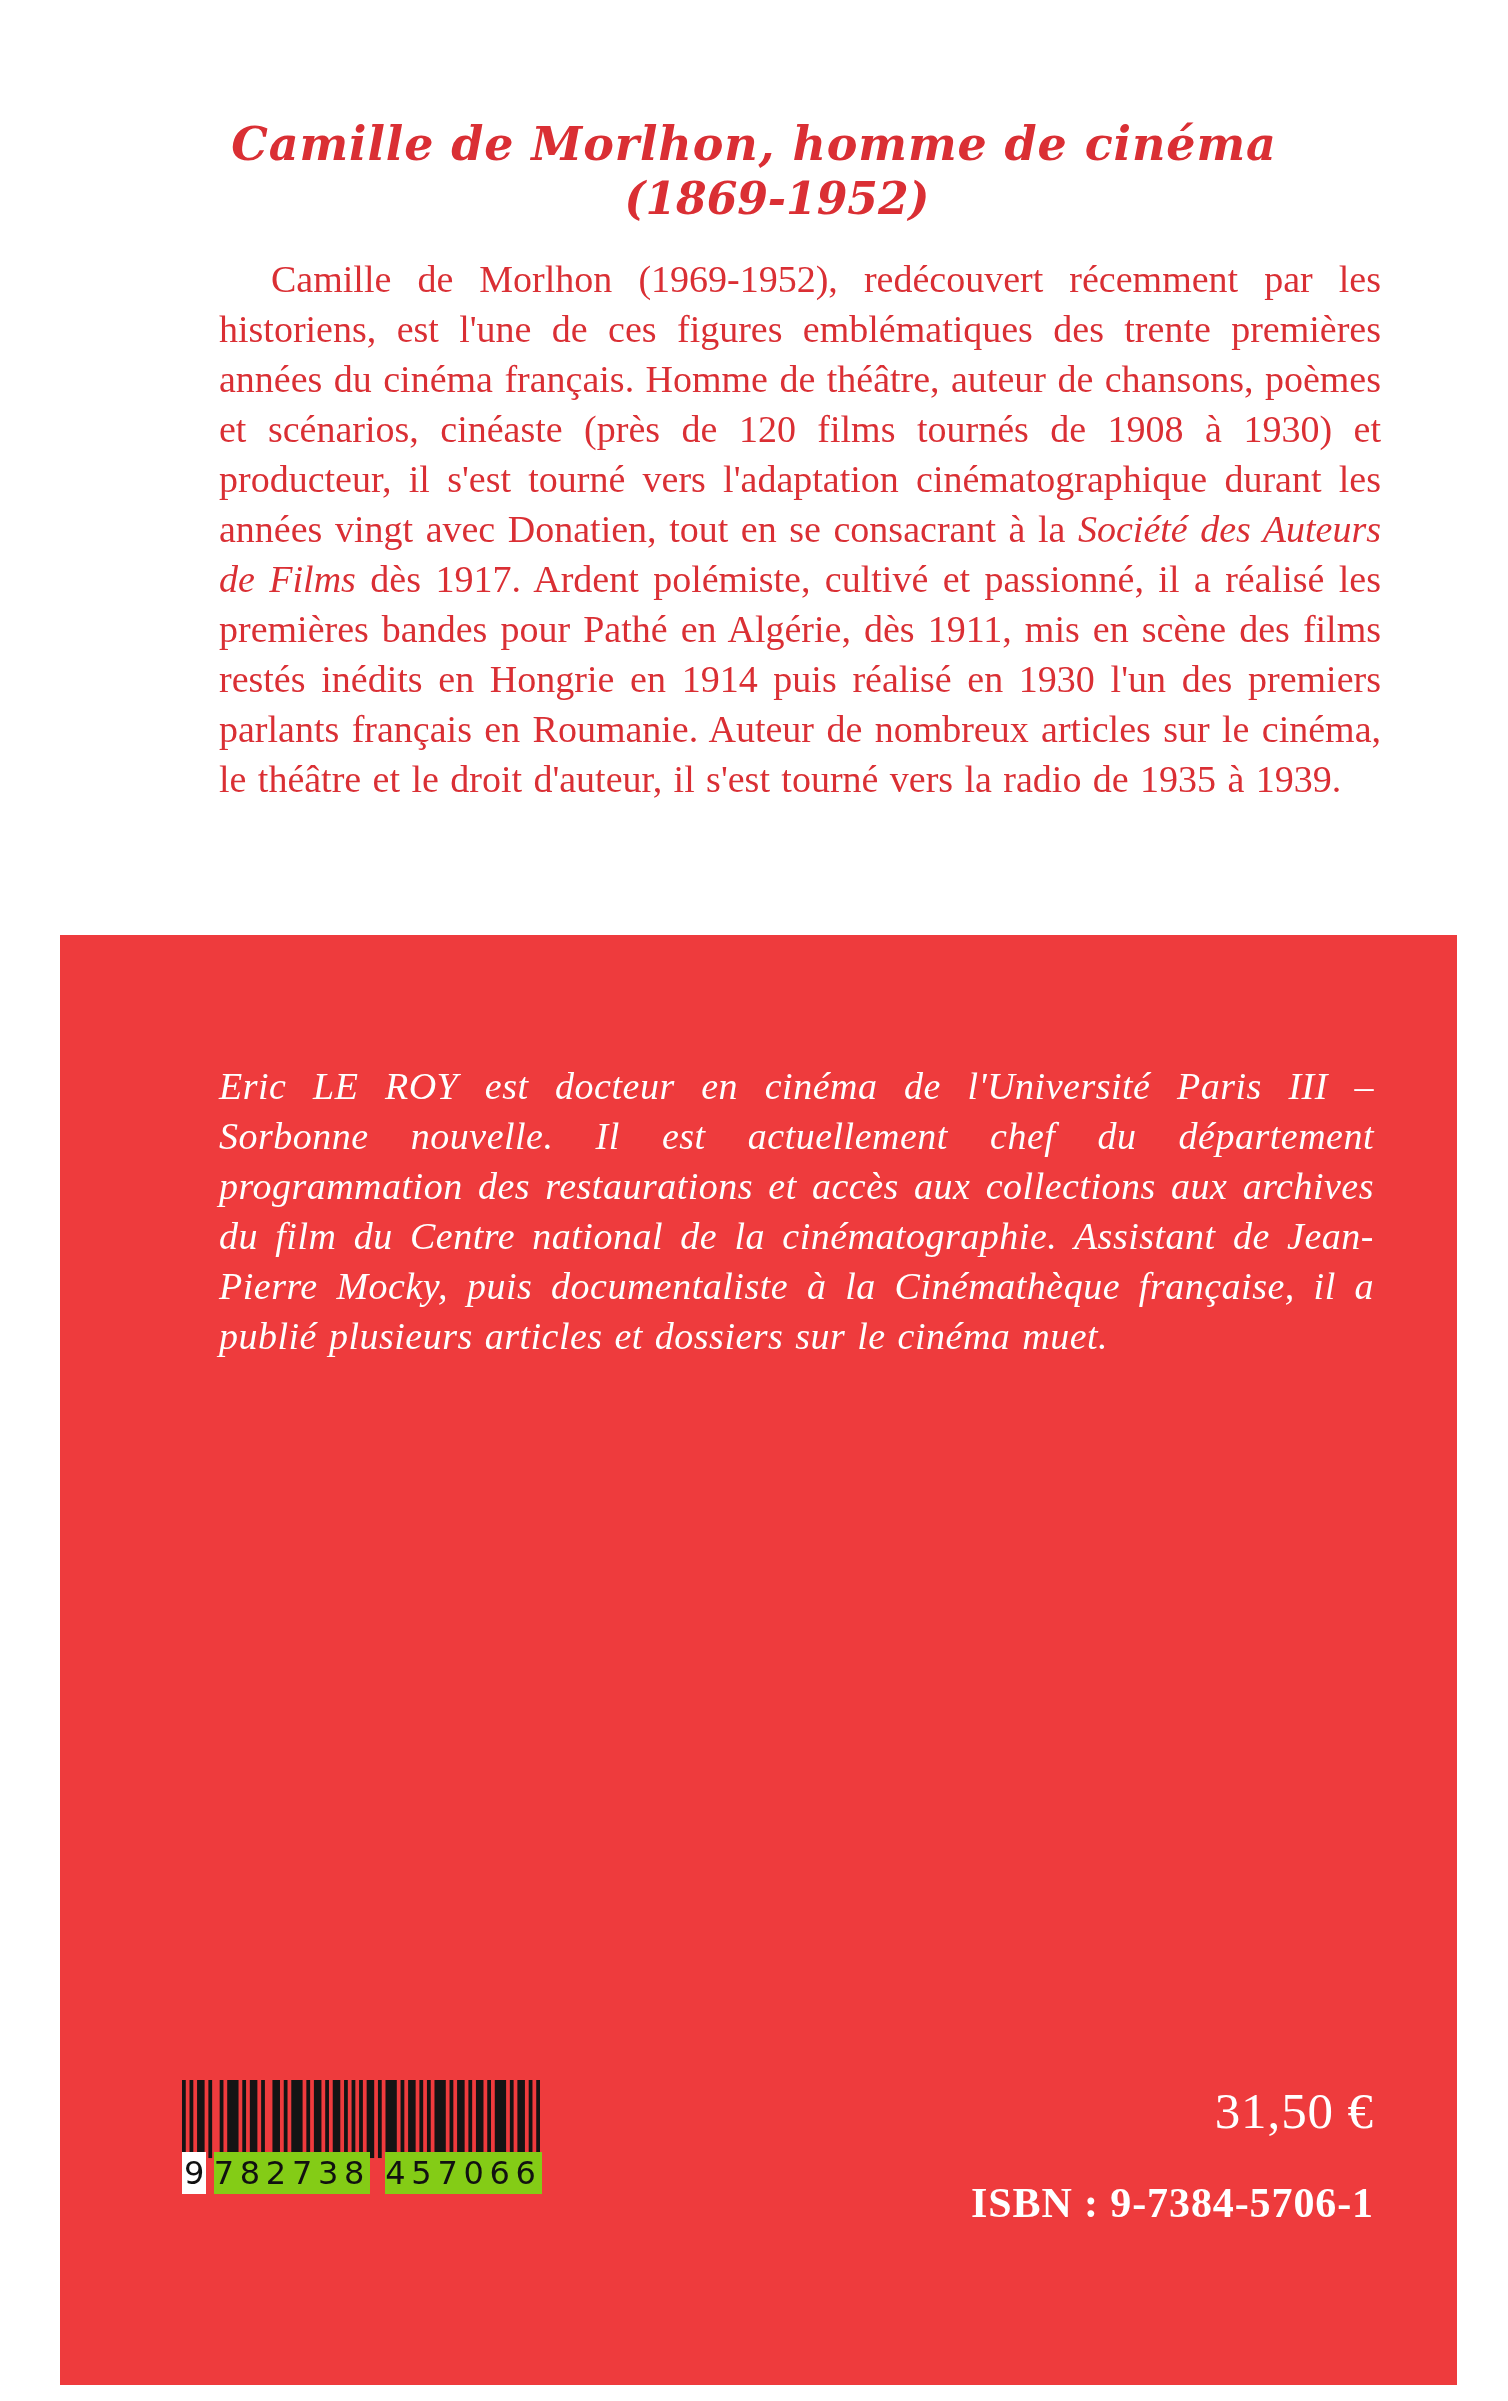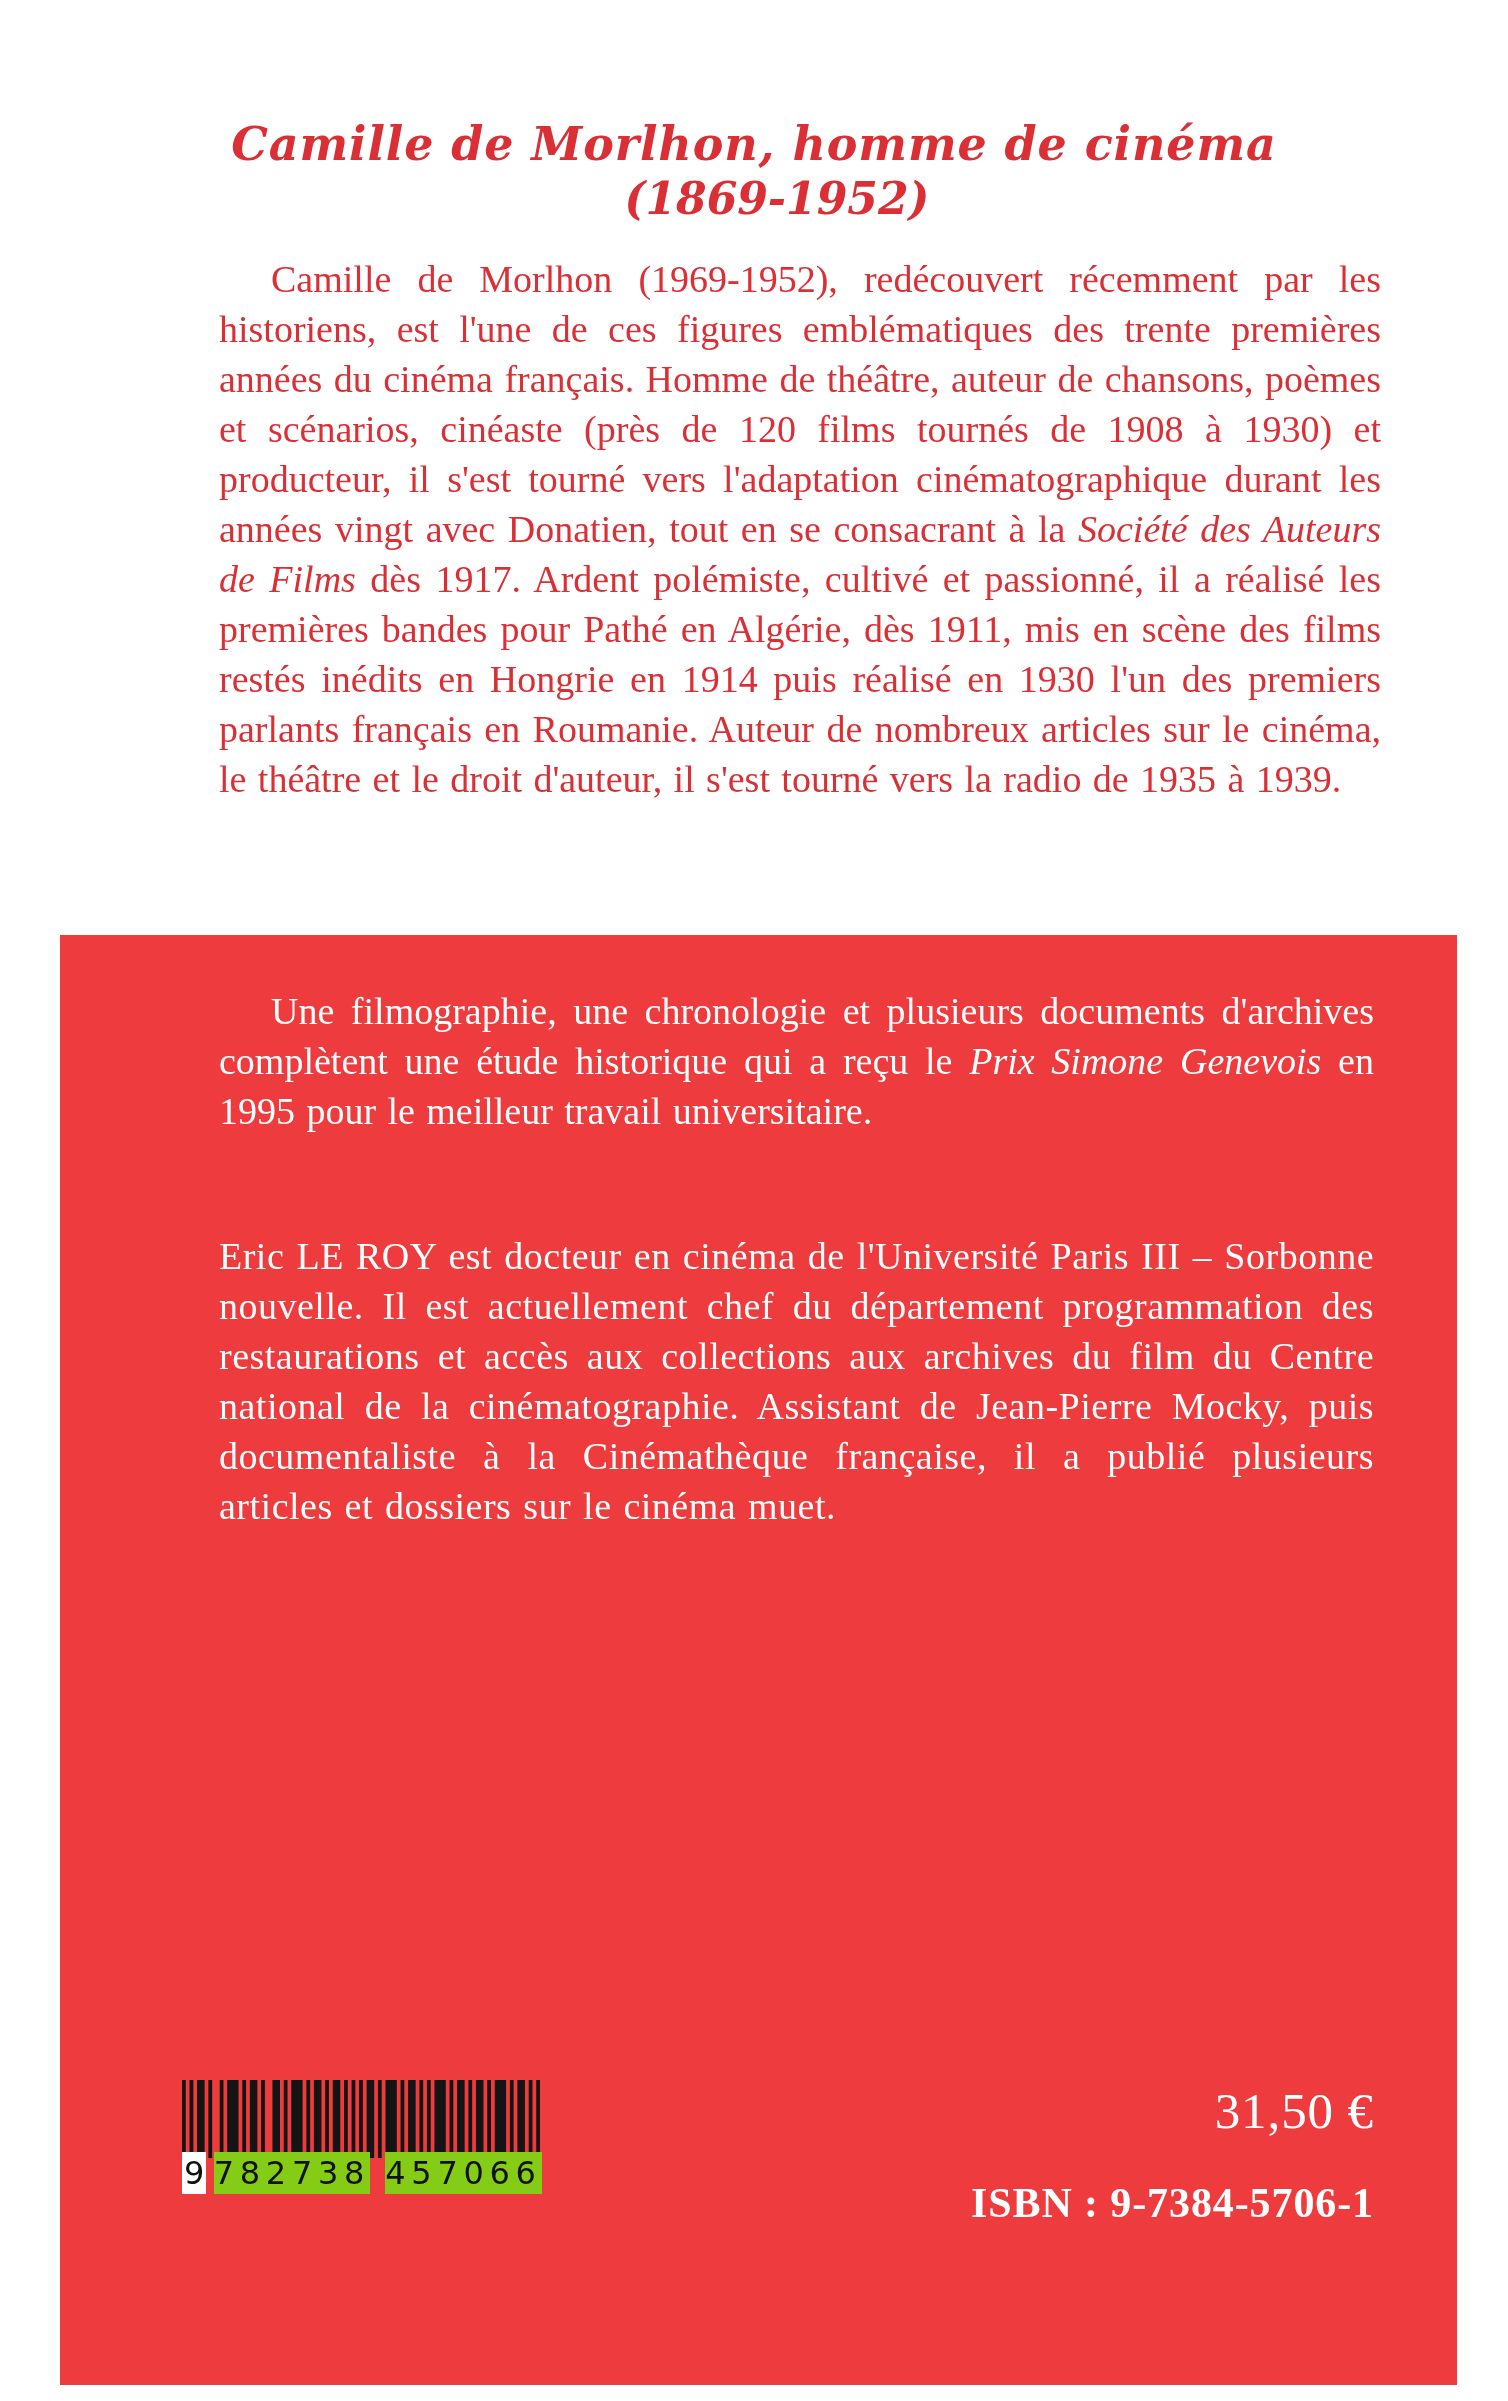--- a/index.html
+++ b/index.html
@@ -48,22 +48,23 @@
     left:159px; top:51px;
     width:1155px;
     color:#ffffff;
     font-size:38px;
     line-height:50px;
     text-align:justify;
     word-spacing:1.9px;
   }
   .panel-text p{margin:0; text-indent:52px;}
   .panel-text p.bio{
-    margin-top:95px;
+    margin-top:75px;
     text-indent:0;
+    font-style:italic;
     letter-spacing:0.5px;
   }
   .it{font-style:italic;}
   .barcode{
     position:absolute;
     left:182px; top:2080px;
     width:358px; height:121px;
   }
   .barcode svg{display:block; width:100%; height:95px;}
   .barcode-number{
@@ -109,21 +110,20 @@
 
   <div class="book-title">
     <div class="t1">Camille de Morlhon, homme de cinéma</div>
     <div class="t2">(1869-1952)</div>
   </div>
 
   <div class="synopsis"><span>Camille de Morlhon (1969-1952), redécouvert récemment par les historiens, est l'une de ces figures emblématiques des trente premières années du cinéma français. Homme de théâtre, auteur de chansons, poèmes et scénarios, cinéaste (près de 120 films tournés de 1908 à 1930) et producteur, il s'est tourné vers l'adaptation cinématographique durant les années vingt avec Donatien, tout en se consacrant à la </span><span class="it">Société des Auteurs de Films</span><span> dès 1917. Ardent polémiste, cultivé et passionné, il a réalisé les premières bandes pour Pathé en Algérie, dès 1911, mis en scène des films restés inédits en Hongrie en 1914 puis réalisé en 1930 l'un des premiers parlants français en Roumanie. Auteur de nombreux articles sur le cinéma, le théâtre et le droit d'auteur, il s'est tourné vers la radio de 1935 à 1939.</span></div>
 
   <div class="red-panel">
     <div class="panel-text">
-      <p><span>Une filmographie, une chronologie et plusieurs documents d'archives complètent une étude historique qui a reçu le </span><span class="it">Prix Simone Genevois</span><span> en 1995 pour le meilleur travail universitaire.</span></p>
       <p class="bio">Eric LE ROY est docteur en cinéma de l'Université Paris III – Sorbonne nouvelle. Il est actuellement chef du département programmation des restaurations et accès aux collections aux archives du film du Centre national de la cinématographie. Assistant de Jean-Pierre Mocky, puis documentaliste à la Cinémathèque française, il a publié plusieurs articles et dossiers sur le cinéma muet.</p>
     </div>
   </div>
 
   <div class="barcode">
     <svg viewBox="0 0 95 56" preserveAspectRatio="none">
       <g fill="#141414">
         <rect x="0" y="0" width="1" height="56"></rect>
           <rect x="2" y="0" width="1" height="56"></rect>
         <rect x="4" y="0" width="2" height="46"></rect>

